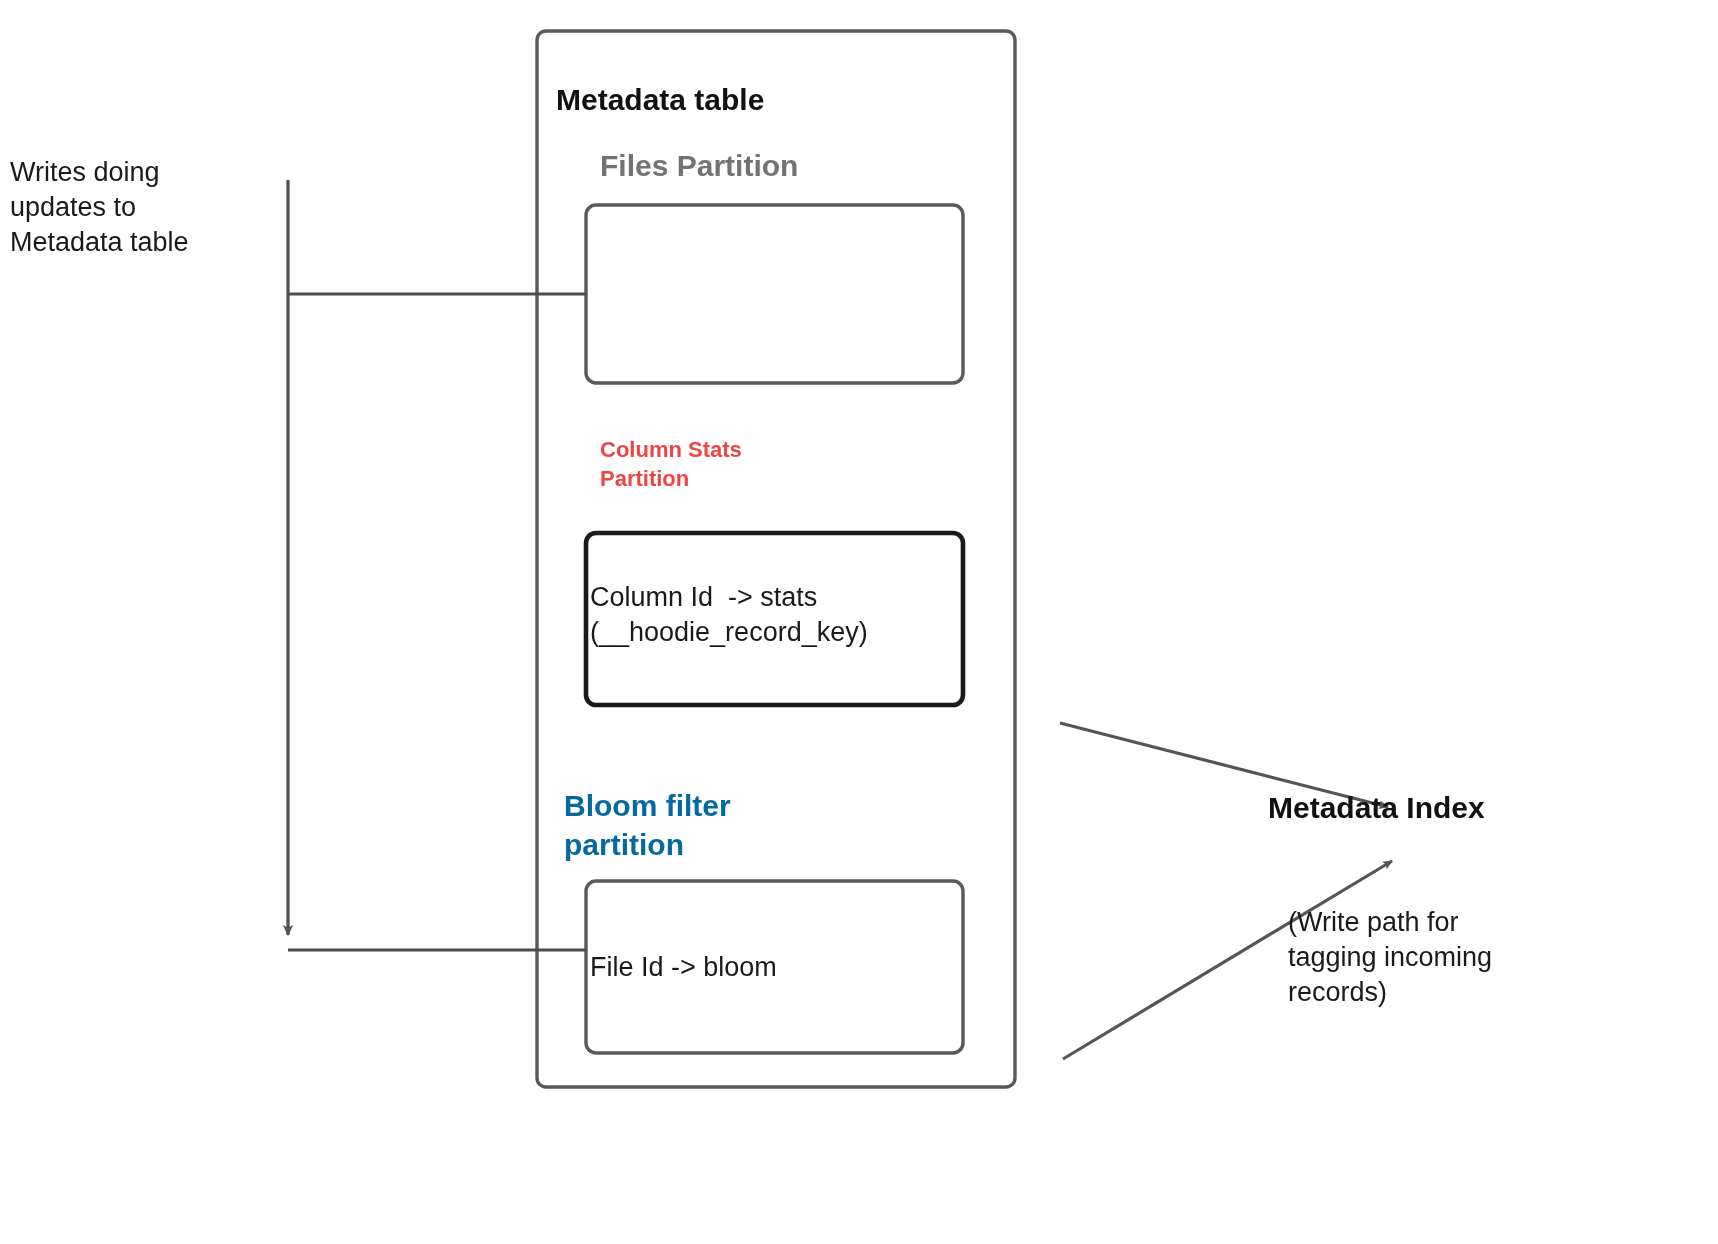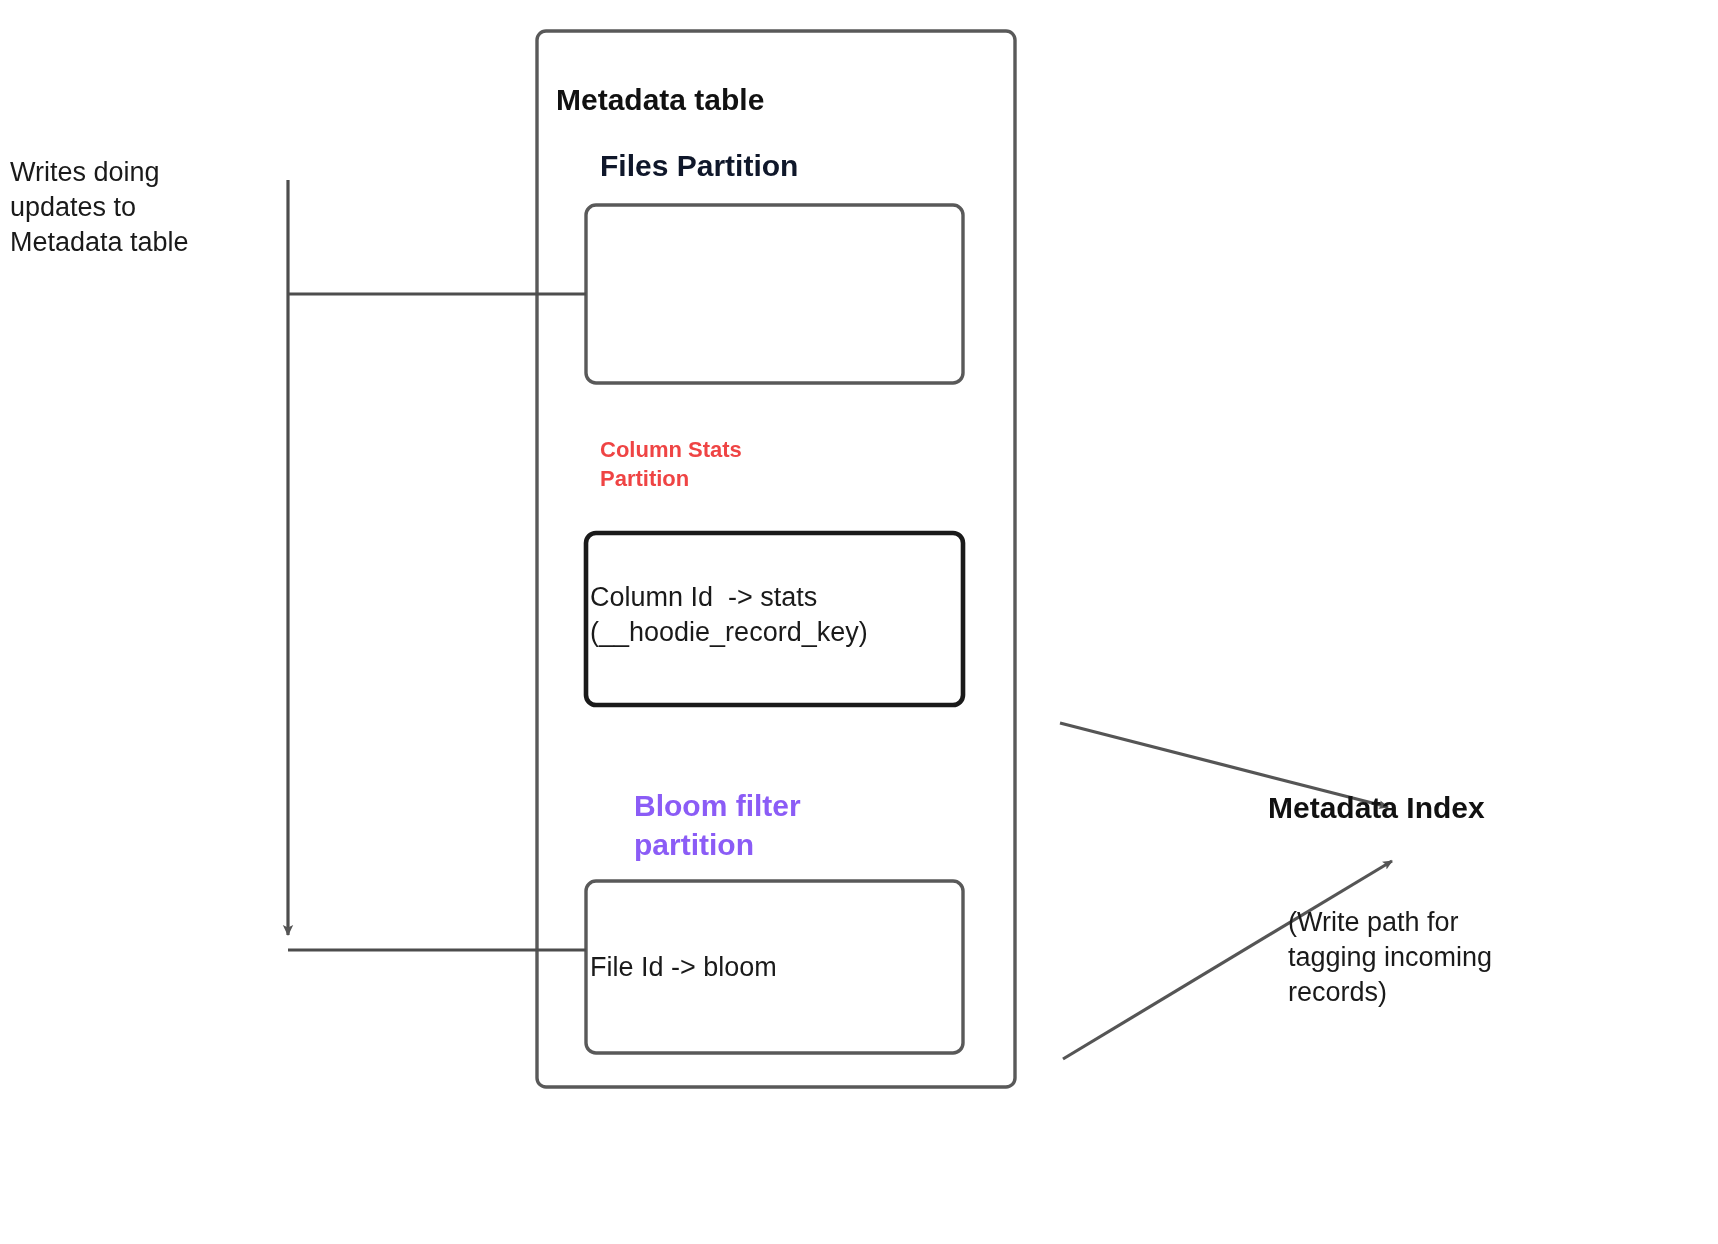--- a/index.html
+++ b/index.html
@@ -45,37 +45,37 @@
     font-size: 30px;
     font-weight: bold;
     color: #111111;
   }
   .ttl-files {
     left: 600px;
     top: 146px;
     width: 356px;
     font-size: 30px;
     font-weight: bold;
-    color: #0f172a;
+    color: #737373;
   }
   .ttl-colstats {
     left: 600px;
     top: 436px;
     width: 356px;
     font-size: 22px;
     font-weight: bold;
     color: #ef4444;
   }
   .ttl-bloom {
-    left: 634px;
+    left: 564px;
     top: 786px;
     width: 356px;
     font-size: 30px;
     font-weight: bold;
-    color: #8b5cf6;
+    color: #0369a1;
   }
   .box-text-files {
     left: 590px;
     top: 255px;
     width: 370px;
     font-size: 27px;
   }
   .box-text-colstats {
     left: 590px;
     top: 580px;

